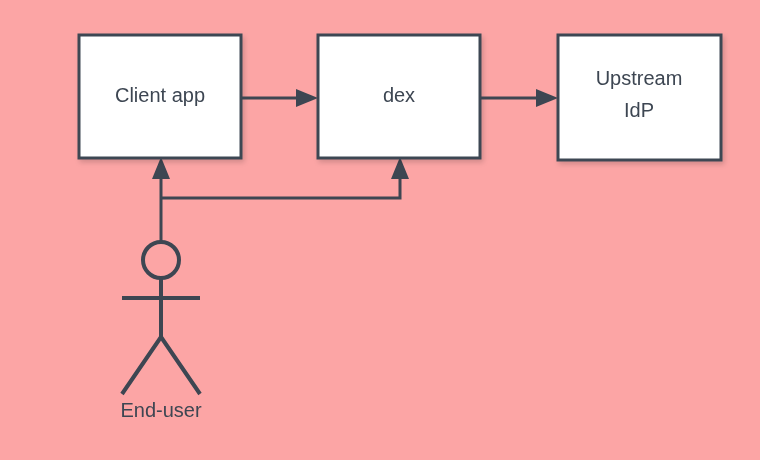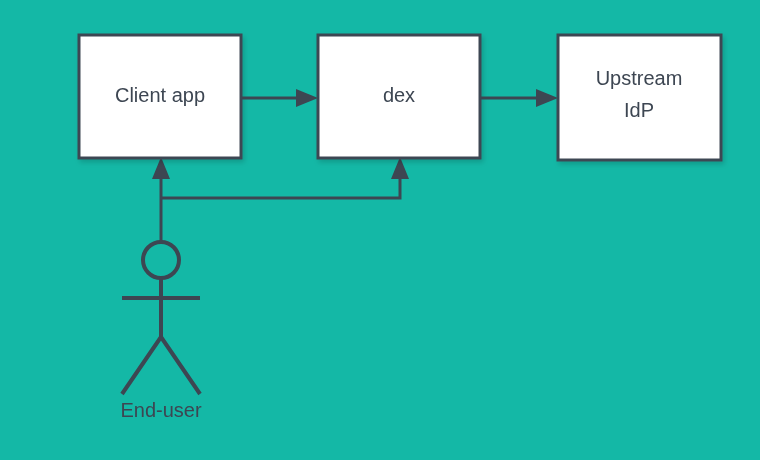--- a/index.html
+++ b/index.html
@@ -10,21 +10,21 @@
   body {
     width: 760px;
     height: 460px;
     overflow: hidden;
     font-family: "Liberation Sans", sans-serif;
   }
   #canvas-wrap {
     position: relative;
     width: 760px;
     height: 460px;
-    background: #14b8a6;
+    background: #fca5a5;
   }
   svg.diagram {
     position: absolute;
     left: 0;
     top: 0;
     width: 760px;
     height: 460px;
     display: block;
   }
   .node-box {

